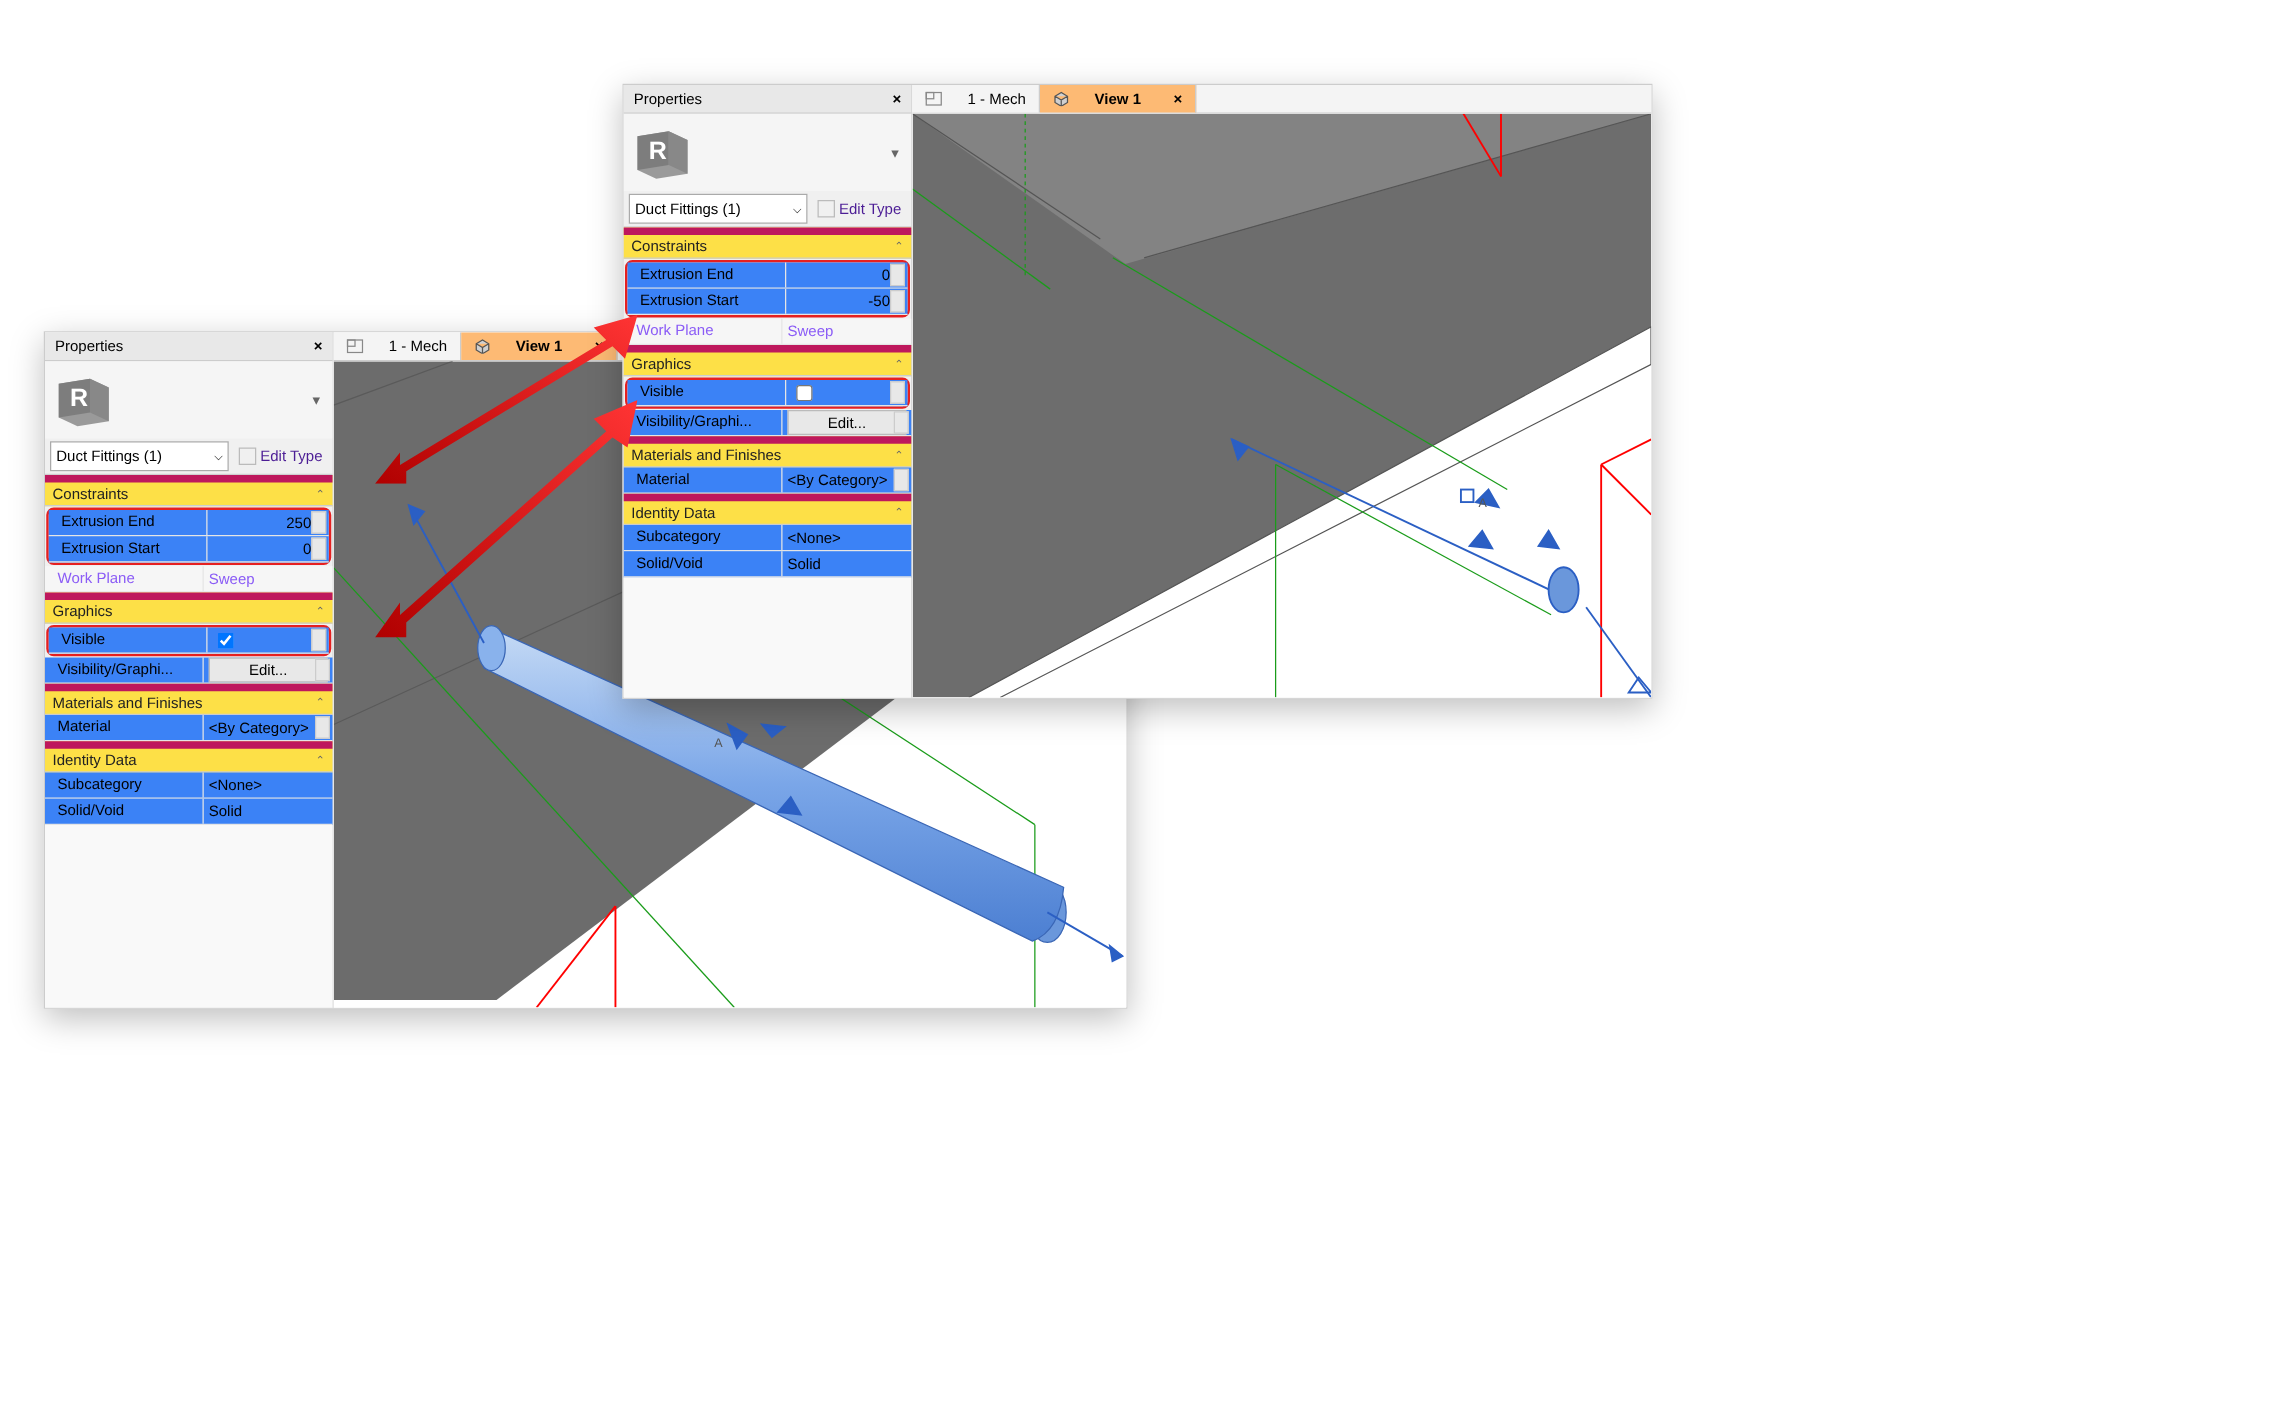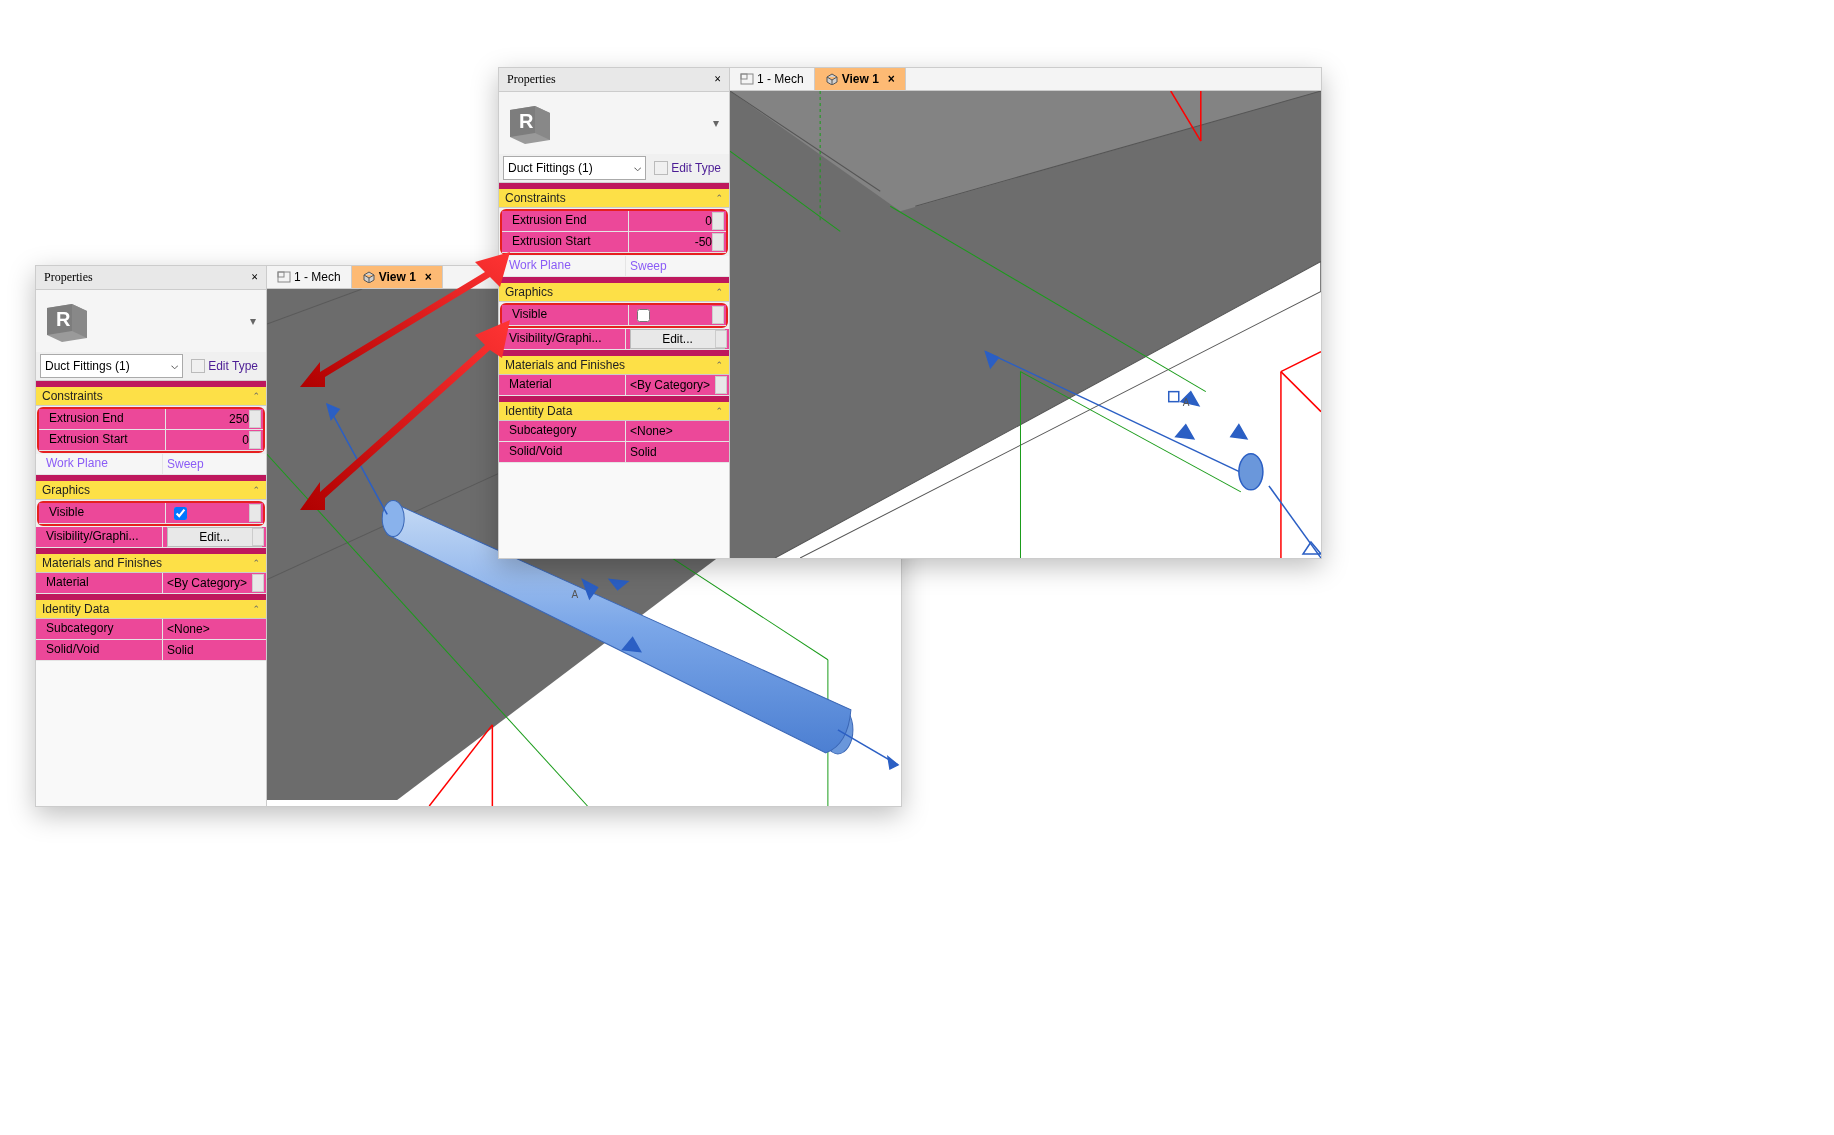--- a/index.html
+++ b/index.html
@@ -43,21 +43,20 @@
     flex-direction: column;
   }
   .prop-header {
     display: flex;
     align-items: center;
     justify-content: space-between;
     background: #e8e8e8;
     padding: 4px 8px;
     border-bottom: 1px solid #ccc;
     font-weight: normal;
-    font-family: Liberation Serif, serif;
   }
   .prop-header .close {
     font-weight: bold;
     cursor: pointer;
   }
   .revit-logo-row {
     display: flex;
     align-items: center;
     padding: 6px 6px;
     background: #f5f5f5;
@@ -110,21 +109,21 @@
     align-items: center;
     border-top: 6px solid #be185d;
     border-bottom: 1px solid #ccc;
   }
   .group-header .collapse {
     font-size: 9px;
     color: #666;
   }
   .prop-row {
     display: flex;
-    background: #ec4899;
+    background: #3b82f6;
     border-bottom: 1px solid #e5e5e5;
     height: 20px;
   }
   .prop-row.disabled { color: #8b5cf6; background: #f6f6f6;}
   .prop-label {
     width: 110px;
     padding: 2px 6px 2px 10px;
     border-right: 1px solid #e5e5e5;
     overflow: hidden;
     text-overflow: ellipsis;
@@ -179,21 +178,21 @@
     display: flex;
     align-items: center;
     height: 22px;
     background: #f4f4f4;
     border-bottom: 1px solid #ccc;
     gap: 0;
   }
   .tab {
     display: flex;
     align-items: center;
-    gap: 3px;
+    gap: 20px;
     padding: 2px 10px;
     border-right: 1px solid #ccc;
     background: #f4f4f4;
     height: 100%;
     box-sizing: border-box;
   }
   .tab.active {
     background: #fdba74;
     font-weight: bold;
   }

